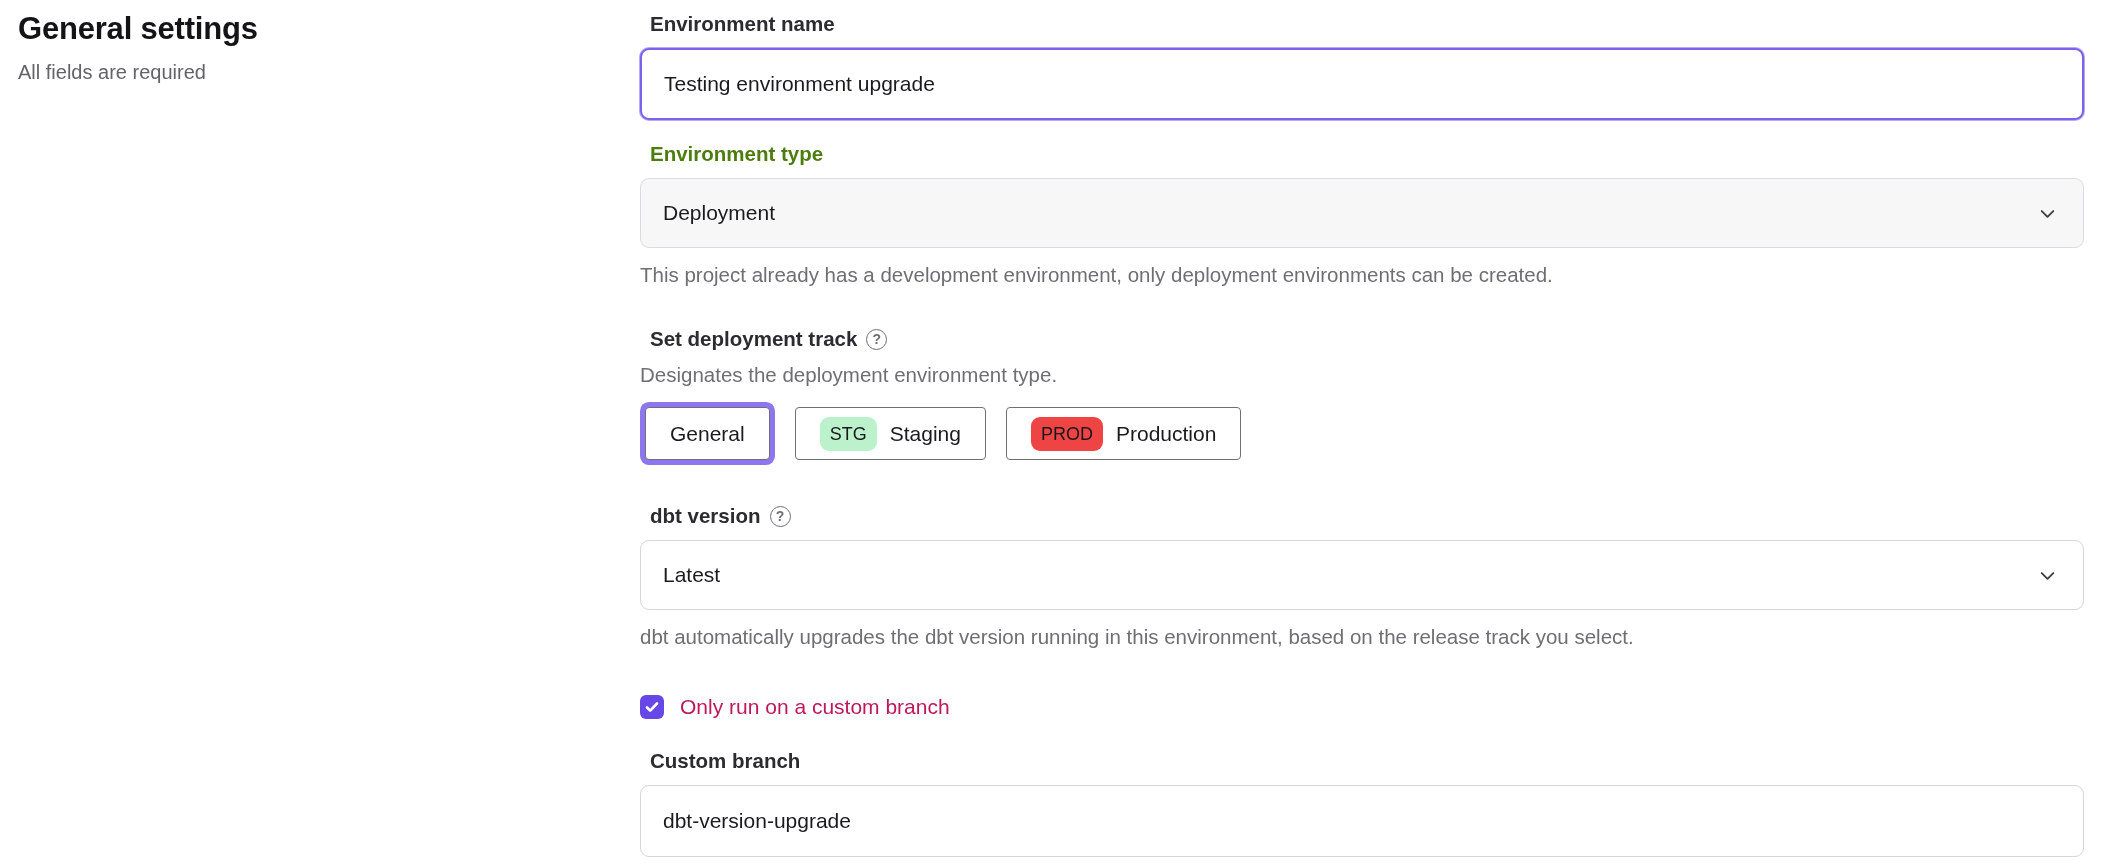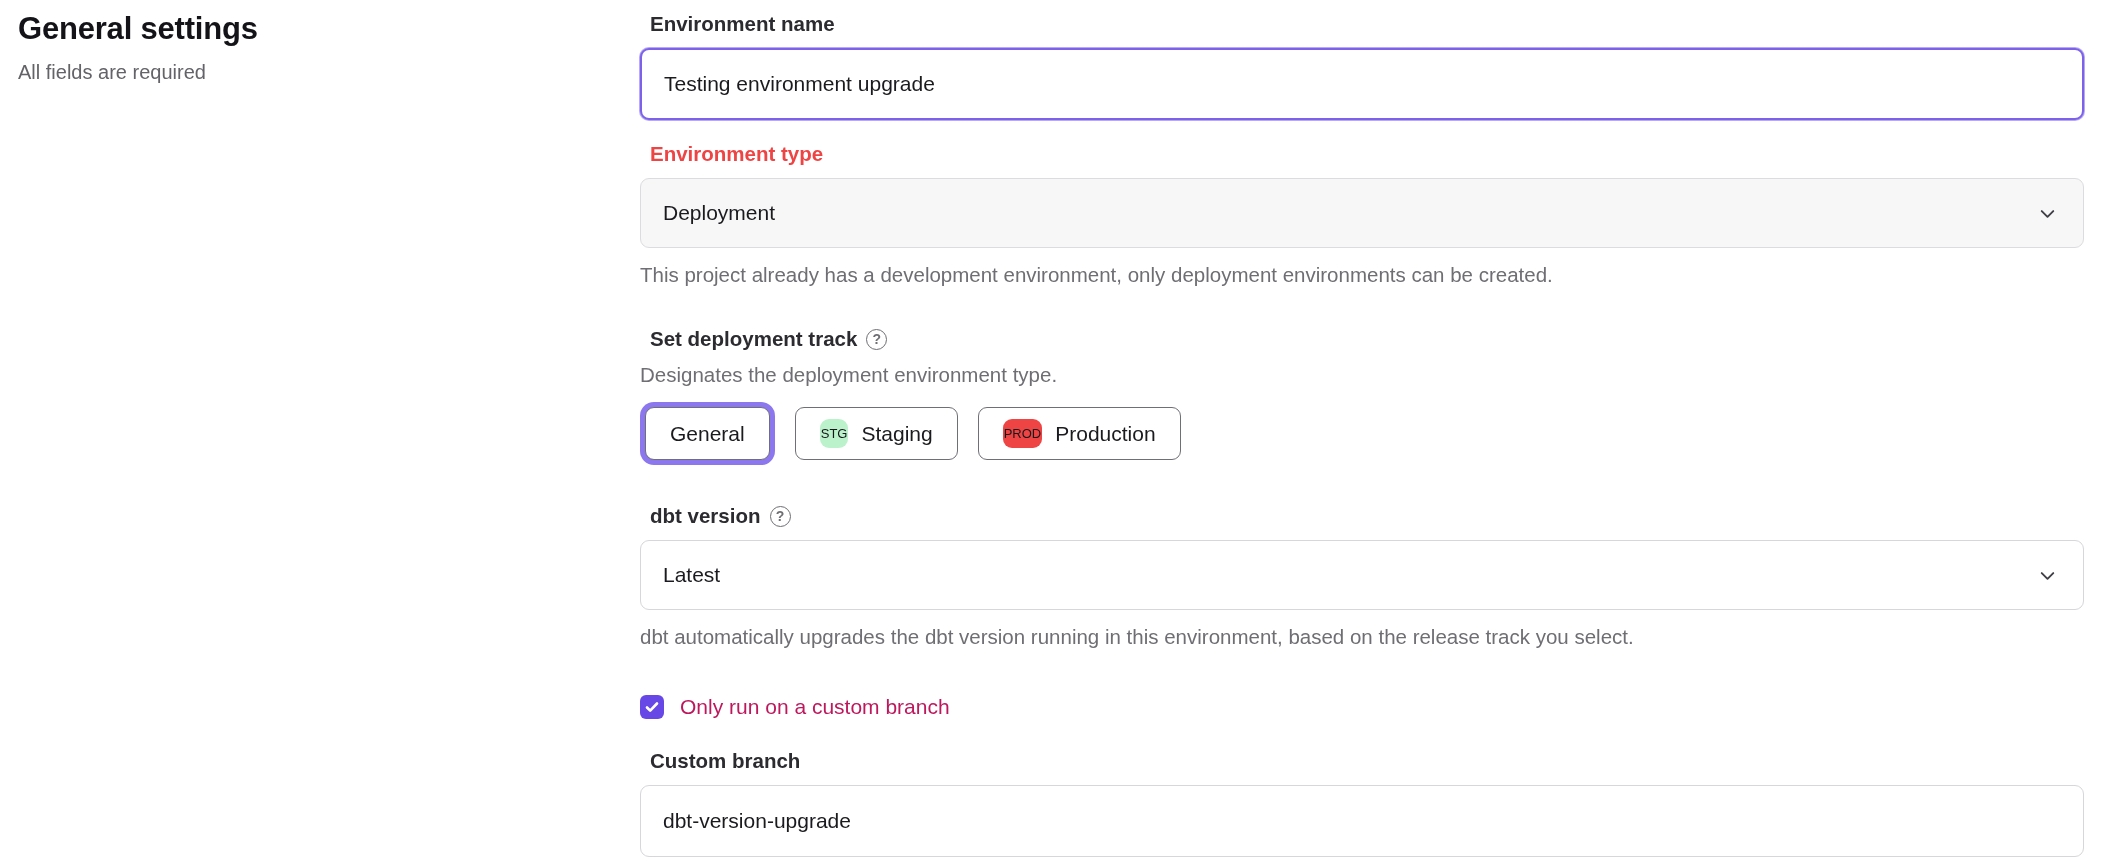--- a/index.html
+++ b/index.html
@@ -19,21 +19,21 @@
   .page-title { font-size: 31px; font-weight: 700; color: #141418; letter-spacing: -0.2px; margin: 0; line-height: 38px; }
   .page-subtitle { font-size: 20px; color: #636368; margin-top: 12px; line-height: 24px; }
 
   
   .form-col { position: absolute; left: 640px; top: 12px; width: 1444px; }
 
   .field-label {
     font-size: 20.5px; font-weight: 600; color: #2b2b30;
     line-height: 24px; display: flex; align-items: center; gap: 9px; margin-left: 10px;
   }
-  .field-label.disabled { color: #ef4444; }
+  .field-label.disabled { color: #4d7c0f; }
 
   .help-icon {
     width: 21px; height: 21px; border-radius: 50%;
     border: 1.6px solid #6e6e73; color: #6e6e73;
     display: inline-flex; align-items: center; justify-content: center;
     font-size: 14px; font-weight: 600; line-height: 1; flex: 0 0 auto;
   }
 
   .text-input {
     display: block; width: 100%; height: 72px; margin-top: 12px;
@@ -56,28 +56,28 @@
 
   .caption { font-size: 20.5px; color: #6e6e73; line-height: 25px; margin-top: 14px; }
 
   .section-gap-lg { margin-top: 40px; }
   .section-gap-md { margin-top: 36px; }
   .description { font-size: 20.5px; color: #6e6e73; line-height: 25px; margin-top: 11px; }
 
   .type-row { display: flex; gap: 20px; margin-top: 20px; }
   .type-btn {
     height: 53px; padding: 0 24px; background: #ffffff;
-    border: 1.5px solid #6f6f76; border-radius: 9px;
+    border: 1.5px solid #6f6f76; border-radius: 4px;
     display: inline-flex; align-items: center; gap: 13px;
     font-size: 21px; color: #1b1b1f; font-family: "Liberation Sans", sans-serif;
     cursor: pointer; line-height: 1;
   }
   .type-btn.selected { box-shadow: 0 0 0 5px #8d77ee; margin-left: 5px; margin-right: 5px; }
   .badge {
-    padding: 8px 1px; border-radius: 9px; font-size: 13px; font-weight: 500; color: #17171b;
+    padding: 8px 10px; border-radius: 9px; font-size: 18px; font-weight: 500; color: #17171b;
   }
   .badge-stg { background: #bcf2cb; }
   .badge-prod { background: #ef4444; }
 
   .checkbox-row { display: flex; align-items: center; gap: 16px; margin-top: 46px; }
   .checkbox {
     width: 24px; height: 24px; border-radius: 6px; background: #6748e6;
     display: flex; align-items: center; justify-content: center; cursor: pointer; flex: 0 0 auto;
   }
   .checkbox-label { font-size: 21px; font-weight: 400; color: #be185d; }

